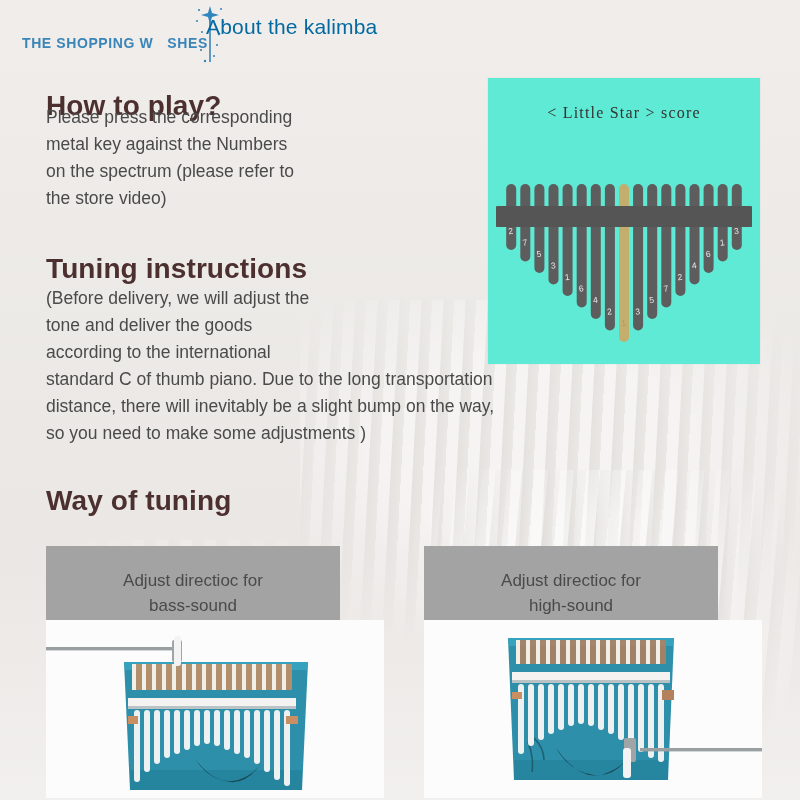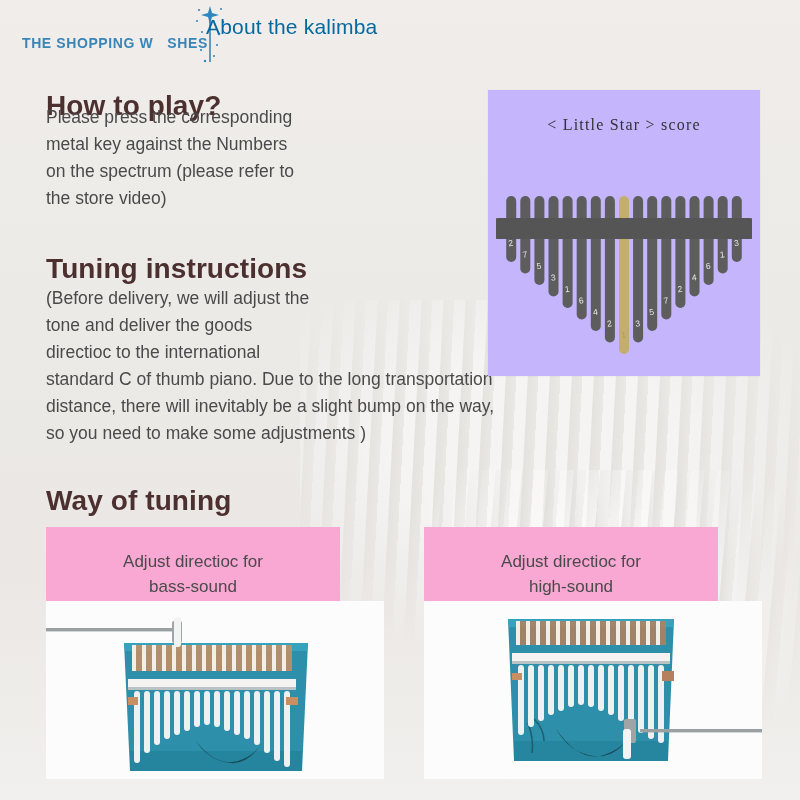--- a/index.html
+++ b/index.html
@@ -79,44 +79,44 @@
   }
 
   #h-play  { left:46px; top:92px; }
   #p-play  { left:46px; top:104px; width:380px; }
   #h-tune  { left:46px; top:255px; }
   #p-tune  { left:46px; top:285px; width:700px; }
   #h-way   { left:46px; top:487px;text-align:center; }
 
   
   #score-card {
-    position:absolute; left:488px; top:90px; width:272px; height:286px;
-    background:#c4b5fd;
+    position:absolute; left:488px; top:78px; width:272px; height:286px;
+    background:#5eead4;
     box-shadow:0 0 0 1px rgba(0,0,0,.02);
   }
   #score-title {
     position:absolute; left:0; right:0; top:26px;
     text-align:center;
     font-family:"Liberation Serif", serif;
     font-size:16px; color:#333; letter-spacing:1.2px;
   }
   #score-notes {
     position:absolute; left:0; right:0; top:62px;
     text-align:center;
     font-family:"Liberation Serif", serif;
     font-size:12.5px; color:#222; letter-spacing:2.2px;
   }
 
   
   #kalimba { position:absolute; left:8px; top:98px; width:256px; height:180px; }
 
   
   .photo-panel {
-    position:absolute; top:527px; width:294px; height:252px;
-    background:#f9a8d4;
+    position:absolute; top:546px; width:294px; height:252px;
+    background:#a3a3a3;
   }
   #panel-bass { left:46px; }
   #panel-high { left:424px; }
   .panel-caption {
     position:absolute; left:0; right:0; top:22px;
     text-align:center;
     font-size:17px; color:#4a4a4a; line-height:25px;
     white-space:pre-line;
   }
   .panel-photo { position:absolute; left:0; right:0; top:74px; height:178px; }
@@ -155,21 +155,21 @@
 
 <div class="h2" id="h-play">How to play?</div>
 <div class="body" id="p-play">Please press the corresponding
 metal key against the Numbers
 on the spectrum  (please refer to
 the store video)</div>
 
 <div class="h2" id="h-tune">Tuning instructions</div>
 <div class="body" id="p-tune">(Before delivery, we will adjust the
 tone and deliver the goods
-directioc  to the international
+according  to the international
 standard C of thumb piano. Due to the long transportation
 distance,  there will inevitably be a slight bump on the way,
 so you need  to make some adjustments )</div>
 
 <div class="h2" id="h-way">Way of tuning</div>
 
 <div id="score-card">
   <div id="score-title">&lt; Little Star &gt; score</div>
   <svg id="kalimba" viewBox="0 0 256 180">
       <rect x="10.20" y="8" width="10" height="66.00" rx="5" fill="#5d5d5d"></rect>

